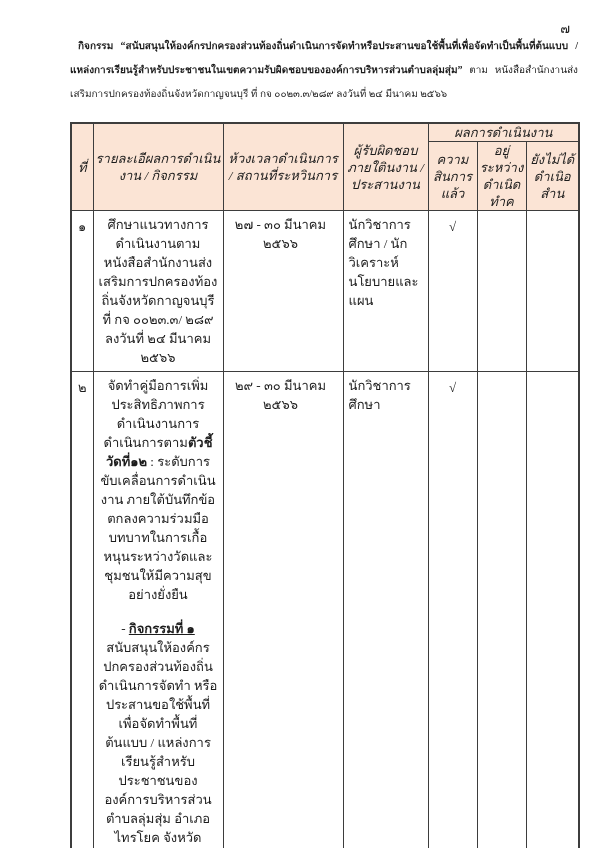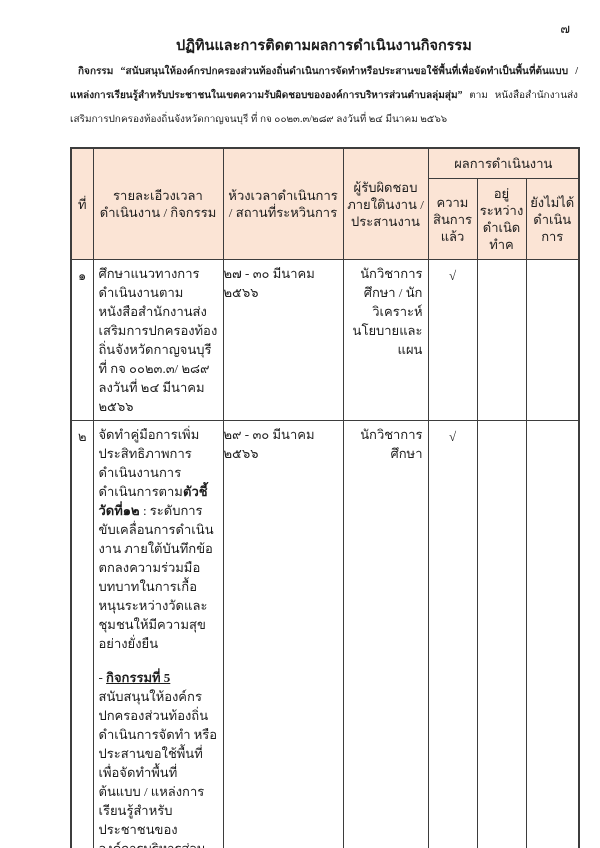--- a/index.html
+++ b/index.html
@@ -35,91 +35,92 @@
     border:1px solid #3d3d3d;
     box-sizing:border-box;
     font-size:13px;
   }
   thead th {
     background:#fbe4d5;
     font-weight:normal;
     text-align:center;
     vertical-align:middle;
     line-height:17px;
-    padding:6px 2px;
+    padding:0 2px;
+    font-style:italic;
   }
   tbody td {
     vertical-align:top;
     line-height:19px;
     padding:4px 5px;
     background:#ffffff;
+    text-align:center;
   }
   td.no-cell { text-align:center; padding-top:6px; }
   td.time-cell { padding-left:0; }
-  td.resp-cell { text-align:right; }
+  td.resp-cell { text-align:left; }
   td.check-cell { text-align:center; font-size:15px; padding-top:6px; }
   tr.r1 td { height:145px; }
   tr.r2 td { height:345px; }
   .p2 { display:block; margin-top:15px; }
   b.u { text-decoration:underline; }
 </style>
 </head>
 <body>
 
 <div class="page">
 
   <div class="page-number">๗</div>
 
   <div class="content">
 
-    <div class="doc-title">ปฏิทินและการติดตามผลการดำเนินงานกิจกรรม</div>
 
     <p class="doc-intro"><b>กิจกรรม “สนับสนุนให้องค์กรปกครองส่วนท้องถิ่นดำเนินการจัดทำหรือประสานขอใช้พื้นที่เพื่อจัดทำเป็นพื้นที่ต้นแบบ / แหล่งการเรียนรู้สำหรับประชาชนในเขตความรับผิดชอบขององค์การบริหารส่วนตำบลลุ่มสุ่ม”</b><span> ตาม หนังสือสำนักงานส่งเสริมการปกครองท้องถิ่นจังหวัดกาญจนบุรี ที่ กจ ๐๐๒๓.๓/๒๘๙  ลงวันที่ ๒๔ มีนาคม ๒๕๖๖</span></p>
 
     <table class="activity">
       <colgroup>
         <col style="width:22px">
         <col style="width:130px">
         <col style="width:120px">
         <col style="width:85px">
         <col style="width:49px">
         <col style="width:49px">
         <col style="width:53px">
       </colgroup>
       <thead>
         <tr>
           <th rowspan="2">ที่</th>
-          <th rowspan="2">รายละเอีวงเวลาดำเนินงาน / กิจกรรม</th>
+          <th rowspan="2">รายละเอีผลการดำเนินงาน / กิจกรรม</th>
           <th rowspan="2">ห้วงเวลาดำเนินการ / สถานที่ระหวินการ</th>
           <th rowspan="2">ผู้รับผิดชอบ ภายใตินงาน / ประสานงาน</th>
           <th colspan="3">ผลการดำเนินงาน</th>
         </tr>
         <tr>
           <th>ความสินการ แล้ว</th>
           <th>อยู่ ระหว่าง ดำเนิดทำค</th>
-          <th>ยังไม่ได้ ดำเนินการ</th>
+          <th>ยังไม่ได้ ดำเนิอสำน</th>
         </tr>
       </thead>
       <tbody>
 
         <tr class="r1">
           <td class="no-cell">๑</td>
           <td><span>ศึกษาแนวทางการดำเนินงานตามหนังสือสำนักงานส่งเสริมการปกครองท้องถิ่นจังหวัดกาญจนบุรี ที่ กจ ๐๐๒๓.๓/ ๒๘๙  ลงวันที่ ๒๔ มีนาคม ๒๕๖๖</span></td>
           <td class="time-cell">๒๗ - ๓๐ มีนาคม ๒๕๖๖</td>
           <td class="resp-cell">นักวิชาการศึกษา / นักวิเคราะห์ นโยบายและแผน</td>
           <td class="check-cell">√</td>
           <td class="check-cell"></td>
           <td class="check-cell"></td>
         </tr>
 
         <tr class="r2">
           <td class="no-cell">๒</td>
           <td>
             <span><span>จัดทำคู่มือการเพิ่มประสิทธิภาพการดำเนินงานการดำเนินการตาม</span><b>ตัวชี้วัดที่๑๒</b><span> : ระดับการขับเคลื่อนการดำเนินงาน ภายใต้บันทึกข้อตกลงความร่วมมือบทบาทในการเกื้อหนุนระหว่างวัดและชุมชนให้มีความสุขอย่างยั่งยืน</span></span>
-            <span class="p2"><span>- </span><b class="u">กิจกรรมที่ 5</b><span> สนับสนุนให้องค์กรปกครองส่วนท้องถิ่นดำเนินการจัดทำ หรือประสานขอใช้พื้นที่เพื่อจัดทำพื้นที่ต้นแบบ / แหล่งการเรียนรู้สำหรับประชาชนขององค์การบริหารส่วนตำบลลุ่มสุ่ม อำเภอไทรโยค จังหวัดกาญจนบุรี</span></span>
+            <span class="p2"><span>- </span><b class="u">กิจกรรมที่ ๑</b><span> สนับสนุนให้องค์กรปกครองส่วนท้องถิ่นดำเนินการจัดทำ หรือประสานขอใช้พื้นที่เพื่อจัดทำพื้นที่ต้นแบบ / แหล่งการเรียนรู้สำหรับประชาชนขององค์การบริหารส่วนตำบลลุ่มสุ่ม อำเภอไทรโยค จังหวัดกาญจนบุรี</span></span>
           </td>
           <td class="time-cell">๒๙ - ๓๐ มีนาคม ๒๕๖๖</td>
           <td class="resp-cell">นักวิชาการศึกษา</td>
           <td class="check-cell">√</td>
           <td class="check-cell"></td>
           <td class="check-cell"></td>
         </tr>
 
       </tbody>
     </table>

